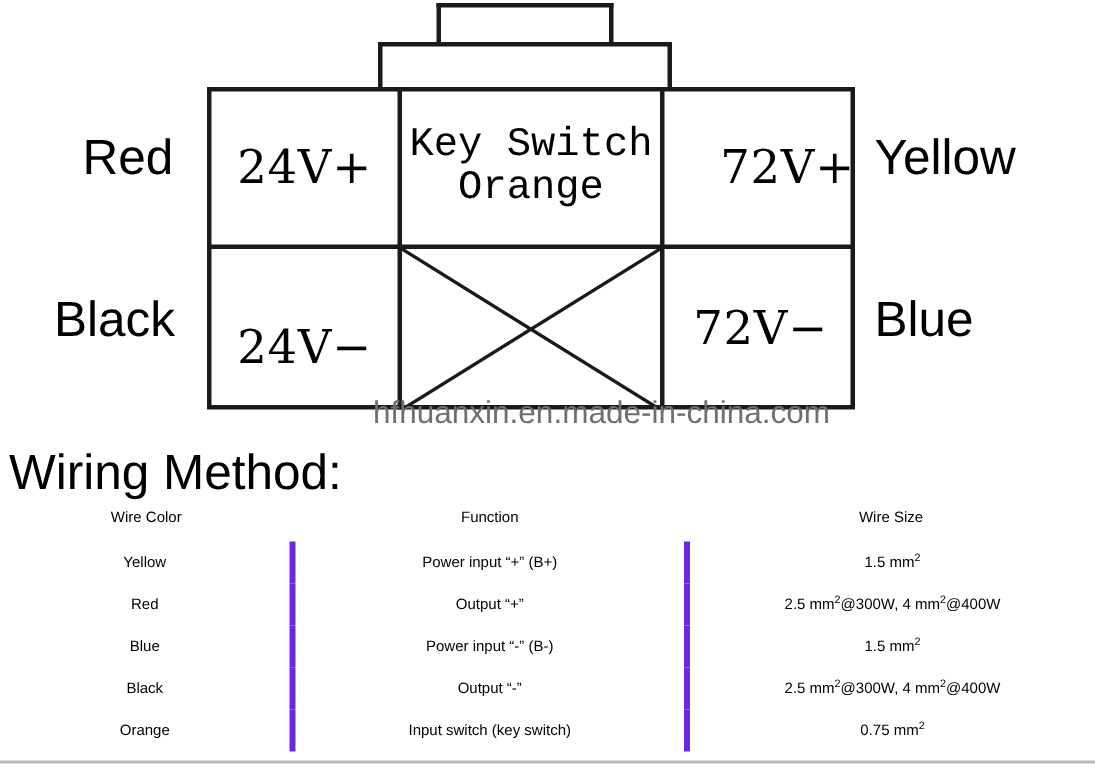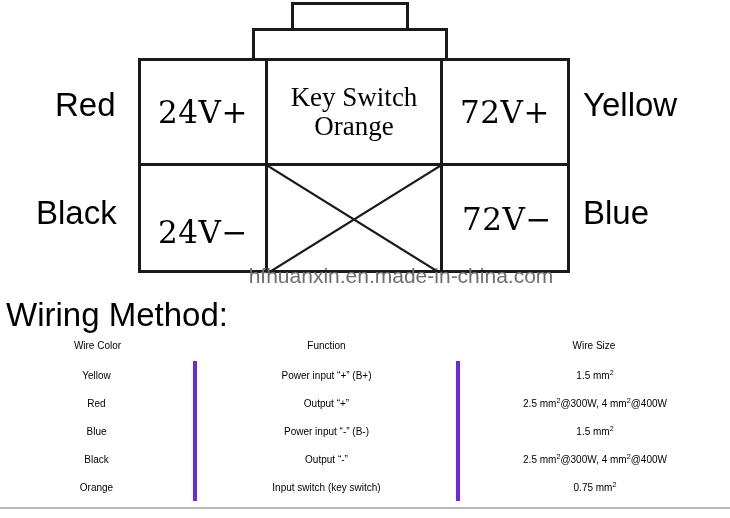--- a/index.html
+++ b/index.html
@@ -96,26 +96,26 @@
     justify-content: center;
     text-align: center;
     line-height: 1.06;
   }
   .cell-serif {
     font-family: "DejaVu Serif", serif;
     font-size: 31px;
     letter-spacing: 0.5px;
   }
   .cell-sans {
-    font-family: Liberation Serif, serif;
+    font-family: Liberation Mono, monospace;
     font-size: 27px;
   }
   #cell-24v-plus  { left: 141px; top: 61px;  width: 124px; height: 102px; }
   #cell-keyswitch { left: 268px; top: 61px;  width: 172px; height: 102px; }
-  #cell-72v-plus  { left: 443px; top: 61px;  width: 124px; height: 102px; }
+  #cell-72v-plus  { left: 443px; top: 61px;  width: 124px; height: 102px; padding-left: 20px; }
   #cell-24v-minus { left: 141px; top: 166px; width: 124px; height: 132px; }
   #cell-72v-minus { left: 443px; top: 166px; width: 128px; height: 107px; }
 
   
   #cell-x-cross {
     position: absolute;
     left: 268px;
     top: 166px;
     width: 172px;
     height: 107px;

